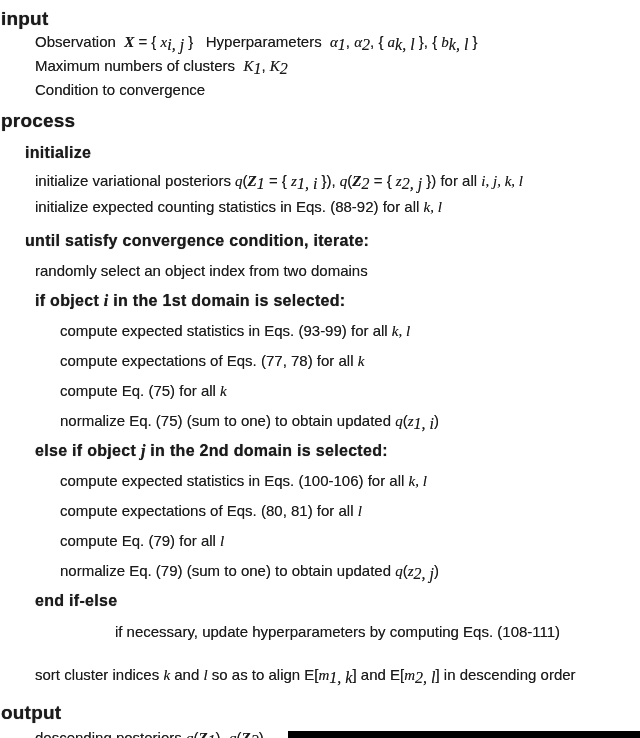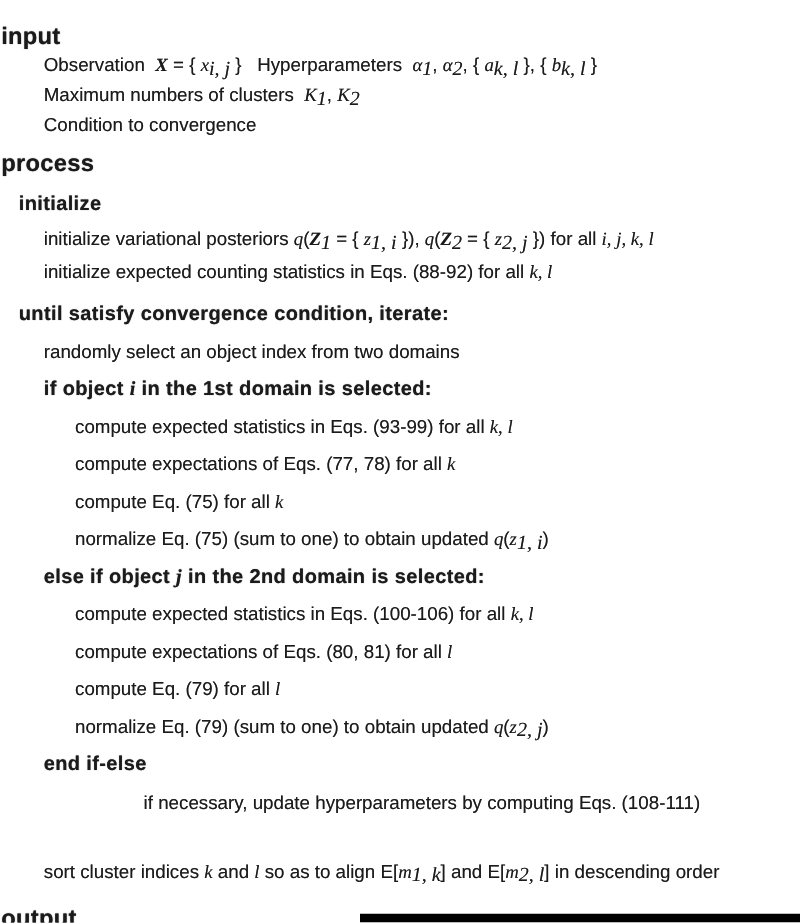--- a/index.html
+++ b/index.html
@@ -15,48 +15,48 @@
   #algo { padding: 0; }
   .line {
     white-space: pre;
     font-size: 15px;
     line-height: 30px;
     height: 30px;
     text-shadow: 0 0 0.45px rgba(0,0,0,0.55);
   }
   
   .i0 { padding-left: 1px; }
-  .i1 { padding-left: 15px; }
+  .i1 { padding-left: 25px; }
   .i2 { padding-left: 35px; }
   .i3 { padding-left: 60px; }
   
   .title {
     font-size: 19px; font-weight: bold;
     line-height: 22px; height: 22px;
     margin-top: 8px;
     letter-spacing: 0.2px;
     text-shadow: 0 0 0.8px rgba(0,0,0,0.8);
   }
-  .title.first { margin-top: 19px; }
+  .title.first { margin-top: 8px; }
   .title.mt-out { margin-top: 10px; }
   .subhead {
     font-size: 16px; font-weight: bold;
     margin-top: 6px;
     letter-spacing: 0.3px;
     text-shadow: 0 0 0.7px rgba(0,0,0,0.75);
   }
   .branch {
     font-size: 16px; font-weight: bold;
     letter-spacing: 0.3px;
     text-shadow: 0 0 0.7px rgba(0,0,0,0.75);
   }
   .tight24 { line-height: 24px; height: 24px; }
   .tight26 { line-height: 26px; height: 26px; }
   .tall32  { line-height: 32px; height: 32px; text-align: center; }
-  .sort-line { line-height: 34px; height: 34px; margin-top: 22px; }
+  .sort-line { line-height: 34px; height: 34px; margin-top: 10px; }
   .mt2 { margin-top: 2px; }
   
   .seg-r  { }
   .seg-b  { font-weight: bold; }
   .seg-m  { font-family: "Liberation Serif", "DejaVu Serif", serif; font-style: italic; }
   .seg-mb { font-family: "Liberation Serif", "DejaVu Serif", serif; font-style: italic; font-weight: bold; }
   .seg-sub {
     font-family: "Liberation Serif", "DejaVu Serif", serif;
     font-style: italic;
     font-size: 16px;

